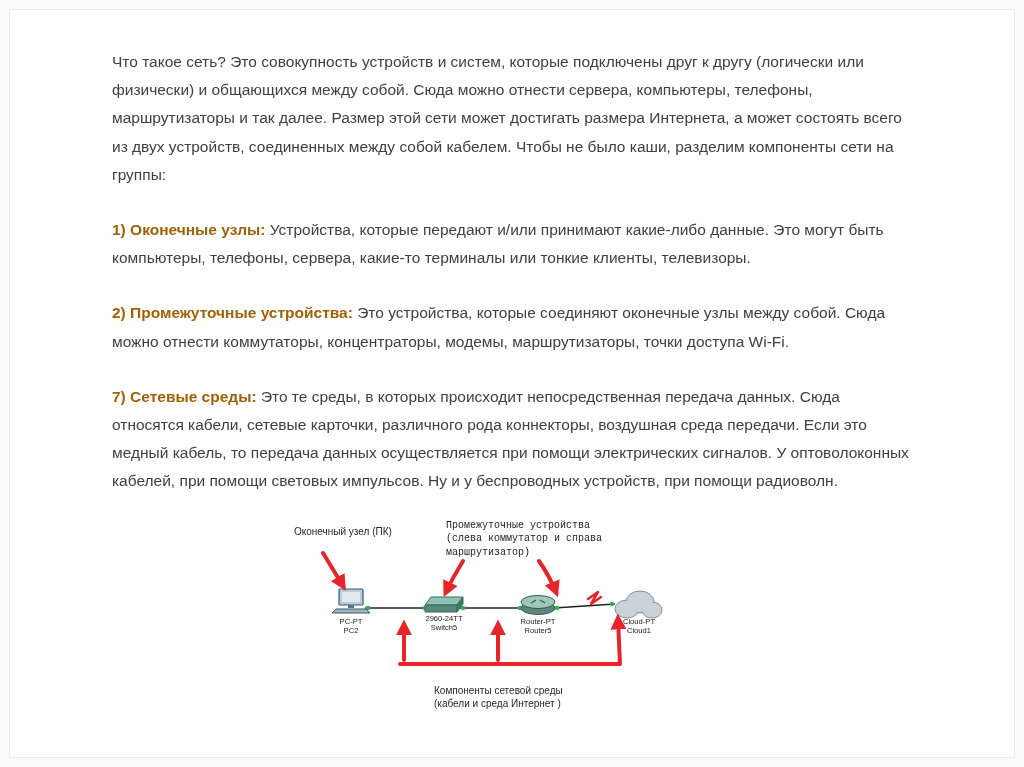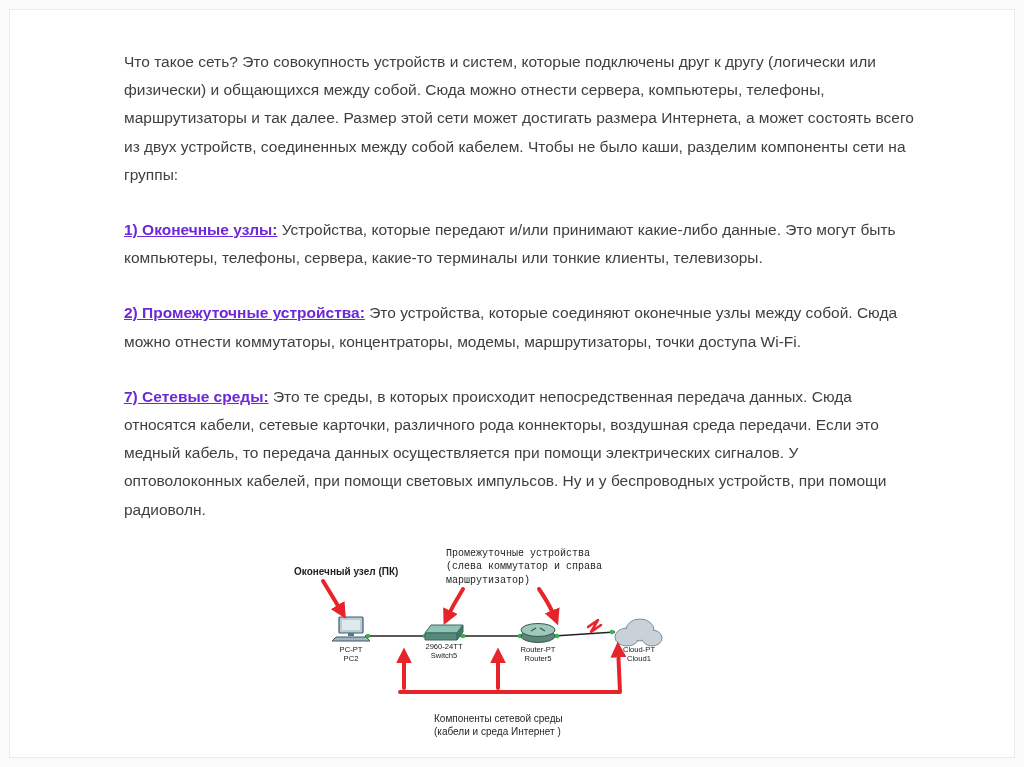--- a/index.html
+++ b/index.html
@@ -20,26 +20,25 @@
     left:9px;top:9px;right:9px;bottom:9px;
     background:#ffffff;
     border:1px solid #ebebeb;
   }
   .content{
     padding:38px 100px 0 102px;
     font-size:15.5px;
     line-height:1.82;
   }
   .para{
-    margin:0 0 27px 12px;
+    margin:0 0 27px 0;
   }
   .para strong{
     font-weight:bold;
-    color:#6d28d9;
-    text-decoration:underline;
+    color:#a16207;
   }
   .diagram{
     position:relative;
     width:420px;
     height:210px;
     margin-left:170px;
     margin-top:-10px;
   }
   .diagram svg{
     position:absolute;
@@ -151,21 +150,21 @@
           <path d="M41,40 Q52,58 61,73" marker-end="url(#ah)"></path>
           <path d="M181,48 Q171,64 164,79" marker-end="url(#ah)"></path>
           <path d="M257,48 Q268,64 274,79" marker-end="url(#ah)"></path>
           <path d="M122,147 L122,112" marker-end="url(#ah)"></path>
           <path d="M216,147 L216,112" marker-end="url(#ah)"></path>
           <path d="M118,151 L338,151 L336,106" marker-end="url(#ah)"></path>
           <path d="M306,86 L316,79 L309,91 L319,84" stroke-width="2.5"></path>
         </g>
       </svg>
 
-      <div class="dlabel" style="left:12px; top:24px;font-weight:bold;">Оконечный узел (ПК)</div>
+      <div class="dlabel" style="left:12px; top:12px;">Оконечный узел (ПК)</div>
 
       <div class="dlabel" style="left:164px; top:6px;font-family:Liberation Mono, monospace;">Промежуточные устройства
 (слева коммутатор и справа
 маршрутизатор)</div>
 
       <div class="dlabel" style="left:152px; top:164px;margin-top:7px;">Компоненты сетевой среды
 (кабели и среда Интернет )</div>
     </div>
 
   </div>

